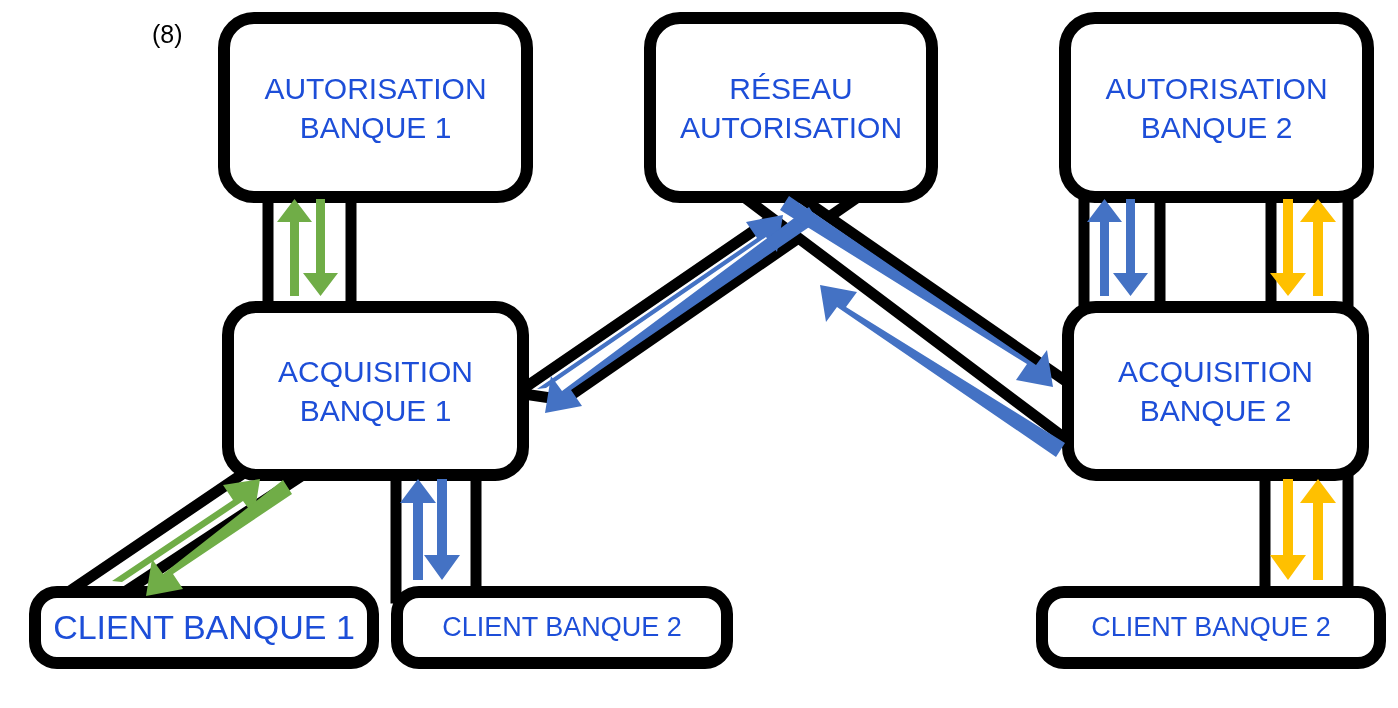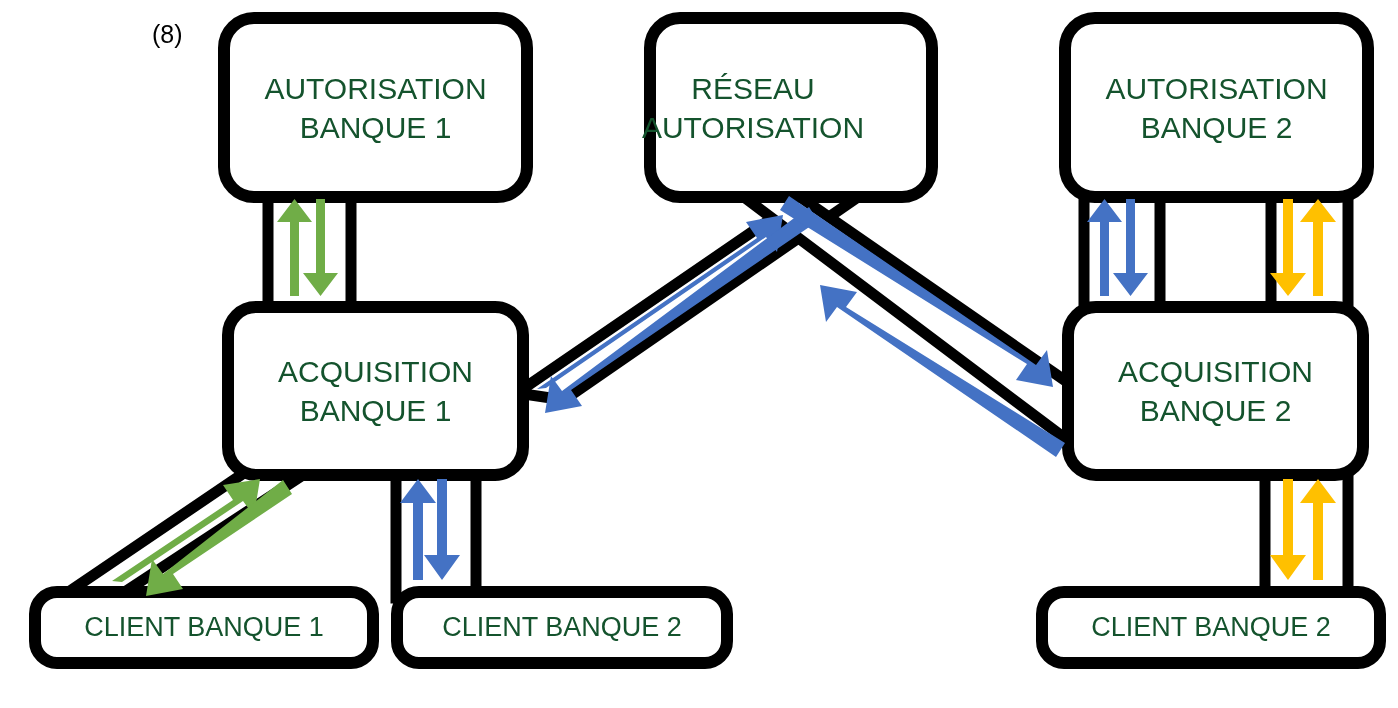--- a/index.html
+++ b/index.html
@@ -29,21 +29,21 @@
     height: 708px;
     display: block;
   }
   .node-label {
     position: absolute;
     display: flex;
     flex-direction: column;
     align-items: center;
     justify-content: center;
     text-align: right;
-    color: #14532d;
+    color: #1d4ed8;
     font-family: "Liberation Sans", sans-serif;
     font-weight: 400;
     line-height: 1.30;
     pointer-events: none;
     white-space: nowrap;
   }
   .node-label .ln { display: block; }
   .fig-caption {
     position: absolute;
     color: #000000;
@@ -186,41 +186,41 @@
 
   </svg>
 
   <div class="fig-caption" style="left:152px; top:22px;">(8)</div>
 
   <div class="node-label" style="left:224px; top:18px; width:303px; height:179px; font-size:30px;">
     <span class="ln">AUTORISATION</span>
     <span class="ln">BANQUE 1</span>
   </div>
 
-  <div class="node-label" style="left:612px; top:18px; width:282px; height:179px; font-size:30px;">
+  <div class="node-label" style="left:650px; top:18px; width:282px; height:179px; font-size:30px;">
     <span class="ln">RÉSEAU</span>
     <span class="ln">AUTORISATION</span>
   </div>
 
   <div class="node-label" style="left:1065px; top:18px; width:303px; height:179px; font-size:30px;">
     <span class="ln">AUTORISATION</span>
     <span class="ln">BANQUE 2</span>
   </div>
 
   <div class="node-label" style="left:228px; top:307px; width:295px; height:168px; font-size:30px;">
     <span class="ln">ACQUISITION</span>
     <span class="ln">BANQUE 1</span>
   </div>
 
   <div class="node-label" style="left:1068px; top:307px; width:295px; height:168px; font-size:30px;">
     <span class="ln">ACQUISITION</span>
     <span class="ln">BANQUE 2</span>
   </div>
 
-  <div class="node-label" style="left:35px; top:592px; width:338px; height:71px; font-size:27px;">
+  <div class="node-label" style="left:35px; top:592px; width:338px; height:71px; font-size:34px;">
     <span class="ln">CLIENT BANQUE 1</span>
   </div>
 
   <div class="node-label" style="left:397px; top:592px; width:330px; height:71px; font-size:27px;">
     <span class="ln">CLIENT BANQUE 2</span>
   </div>
 
   <div class="node-label" style="left:1042px; top:592px; width:338px; height:71px; font-size:27px;">
     <span class="ln">CLIENT BANQUE 2</span>
   </div>

